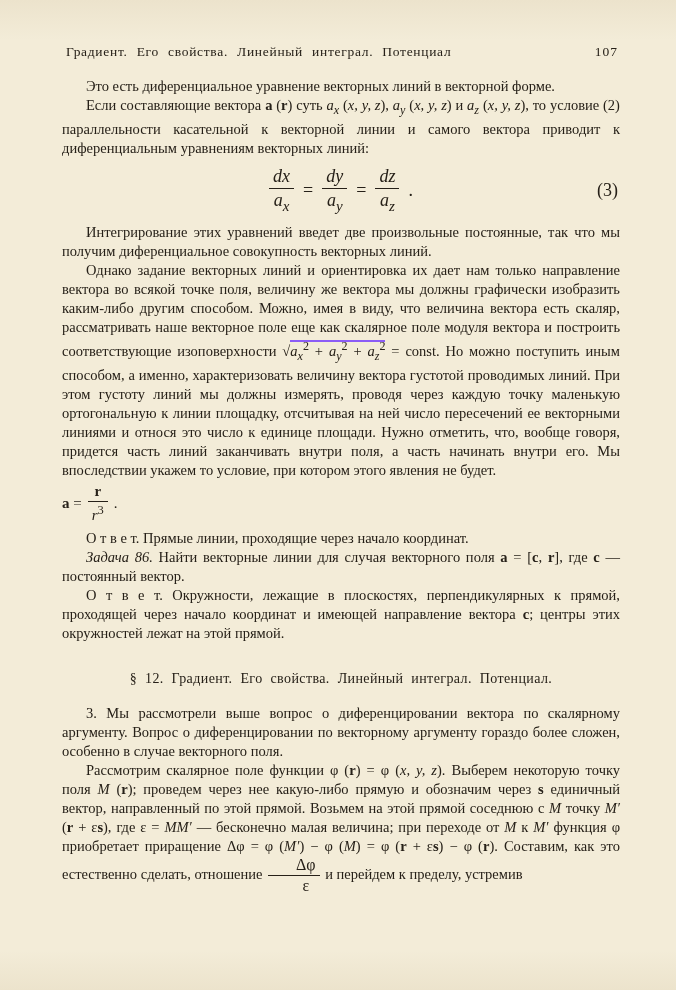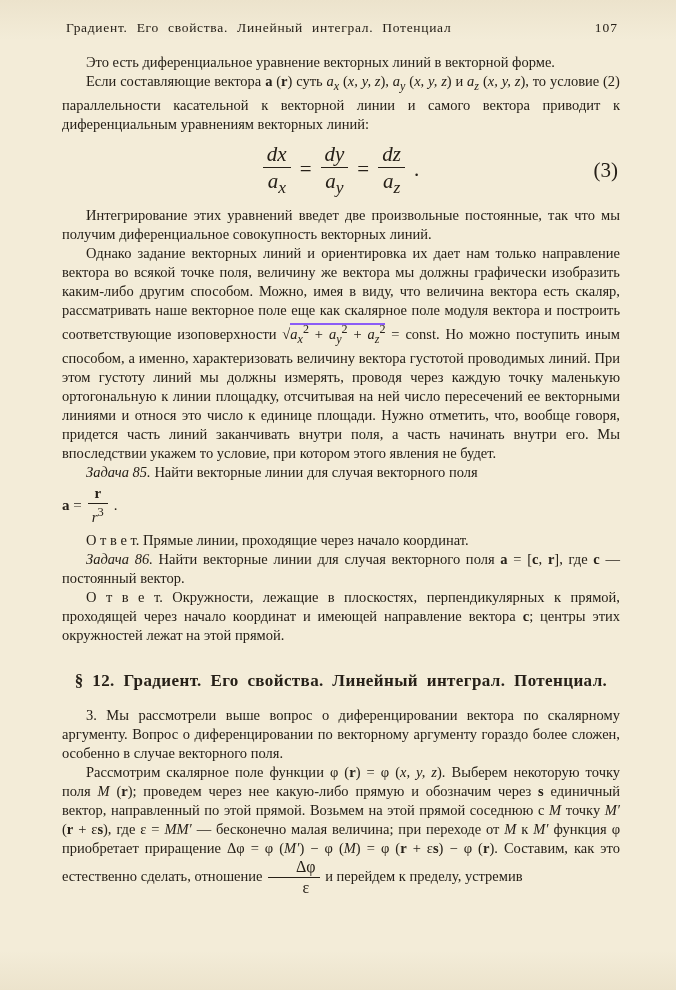--- a/index.html
+++ b/index.html
@@ -4,21 +4,21 @@
 <style>
   html, body { margin: 0; padding: 0; }
   body {
     width: 676px;
     height: 990px;
     background: linear-gradient(180deg, #ece3cc 0%, #f3ecd8 4%, #f3ecd8 96%, #ece3cc 100%);
     font-family: "Liberation Serif", serif;
     color: #262018;
     overflow: hidden;
   }
-  .page { padding: 16px 56px 0 62px; }
+  .page { padding: 40px 56px 0 62px; }
 
   .header {
     display: flex;
     justify-content: space-between;
     align-items: baseline;
     font-size: 13.5px;
     letter-spacing: 0.7px;
     word-spacing: 5px;
     margin: 4px 2px 17px 4px;
     white-space: nowrap;
@@ -42,36 +42,36 @@
   .frac .den { display: block; padding: 1px 4px 0; }
   .frac.inl { font-size: 16px; margin: 0 2px; }
 
   .eq-row {
     position: relative;
     display: flex;
     align-items: center;
     justify-content: center;
     gap: 9px;
     margin: 8px 0 9px;
-    font-size: 21px;
+    font-size: 18px;
     text-align: center;
   }
   .eq-number { position: absolute; right: 2px; top: 50%; transform: translateY(-50%); }
 
   .eq-left {
     display: flex;
     align-items: center;
     gap: 6px;
     margin: 3px 0 4px;
     font-size: 15px;
   }
 
   .section-heading {
-    font-size: 17px;
-    font-weight: bold;
+    font-size: 14px;
+    font-weight: normal;
     text-align: center;
     letter-spacing: 0.4px;
     word-spacing: 4px;
     margin: 26px 0 16px;
   }
 
   .sqrt { white-space: nowrap; }
   .ovl { border-top: 2px solid #8b5cf6; padding-top: 1px; }
 </style>
 </head>
@@ -106,21 +106,20 @@
           <span class="den"><i>a<sub>z</sub></i></span>
         </span>
       <span>.</span>
       <span class="eq-number">(3)</span>
     </div>
 
     <p class="para">Интегрирование этих уравнений введет две произвольные постоянные, так что мы получим диференциальное совокупность векторных линий.</p>
 
     <p class="para">Однако задание векторных линий и ориентировка их дает нам только направление вектора во всякой точке поля, величину же вектора мы должны графически изобразить каким-либо другим способом. Можно, имея в виду, что величина вектора есть скаляр, рассматривать наше векторное поле еще как скалярное поле модуля вектора и построить соответствующие изоповерхности <span class="sqrt">√<span class="ovl"><i>a<sub>x</sub></i><sup>2</sup> + <i>a<sub>y</sub></i><sup>2</sup> + <i>a<sub>z</sub></i><sup>2</sup></span></span> = const.  Но можно поступить иным способом, а именно, характеризовать величину вектора густотой проводимых линий. При этом густоту линий мы должны измерять, проводя через каждую точку маленькую ортогональную к линии площадку, отсчитывая на ней число пересечений ее векторными линиями и относя это число к единице площади. Нужно отметить, что, вообще говоря, придется часть линий заканчивать внутри поля, а часть начинать внутри его. Мы впоследствии укажем то условие, при котором этого явления не будет.</p>
 
-    <p class="para"><i>Задача 85.</i>  Найти векторные линии для случая векторного поля</p>
 
     <div class="eq-left">
       <span><b>a</b> =</span>
       <span class="frac">
           <span class="num"><b>r</b></span>
           <span class="den"><i>r</i><sup>3</sup></span>
         </span>
       <span>.</span>
     </div>
 

